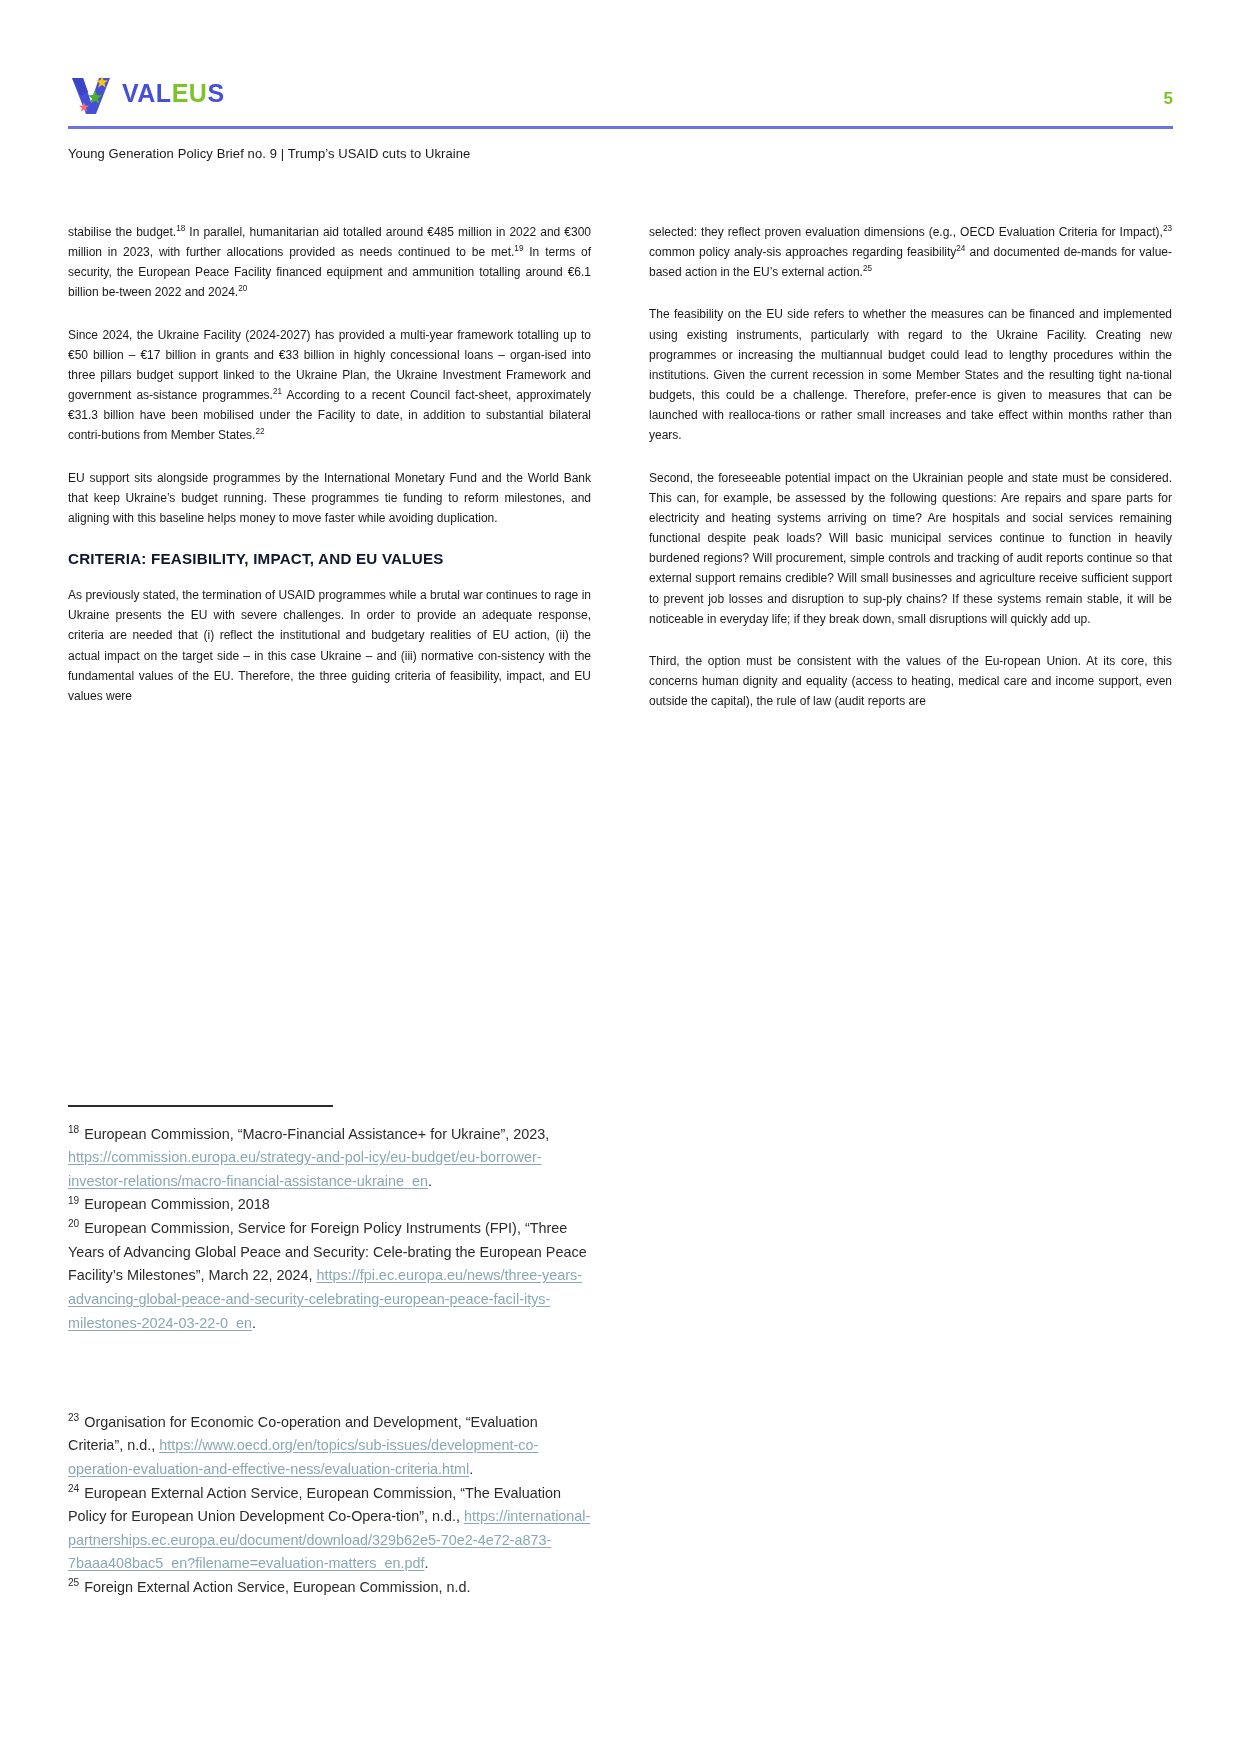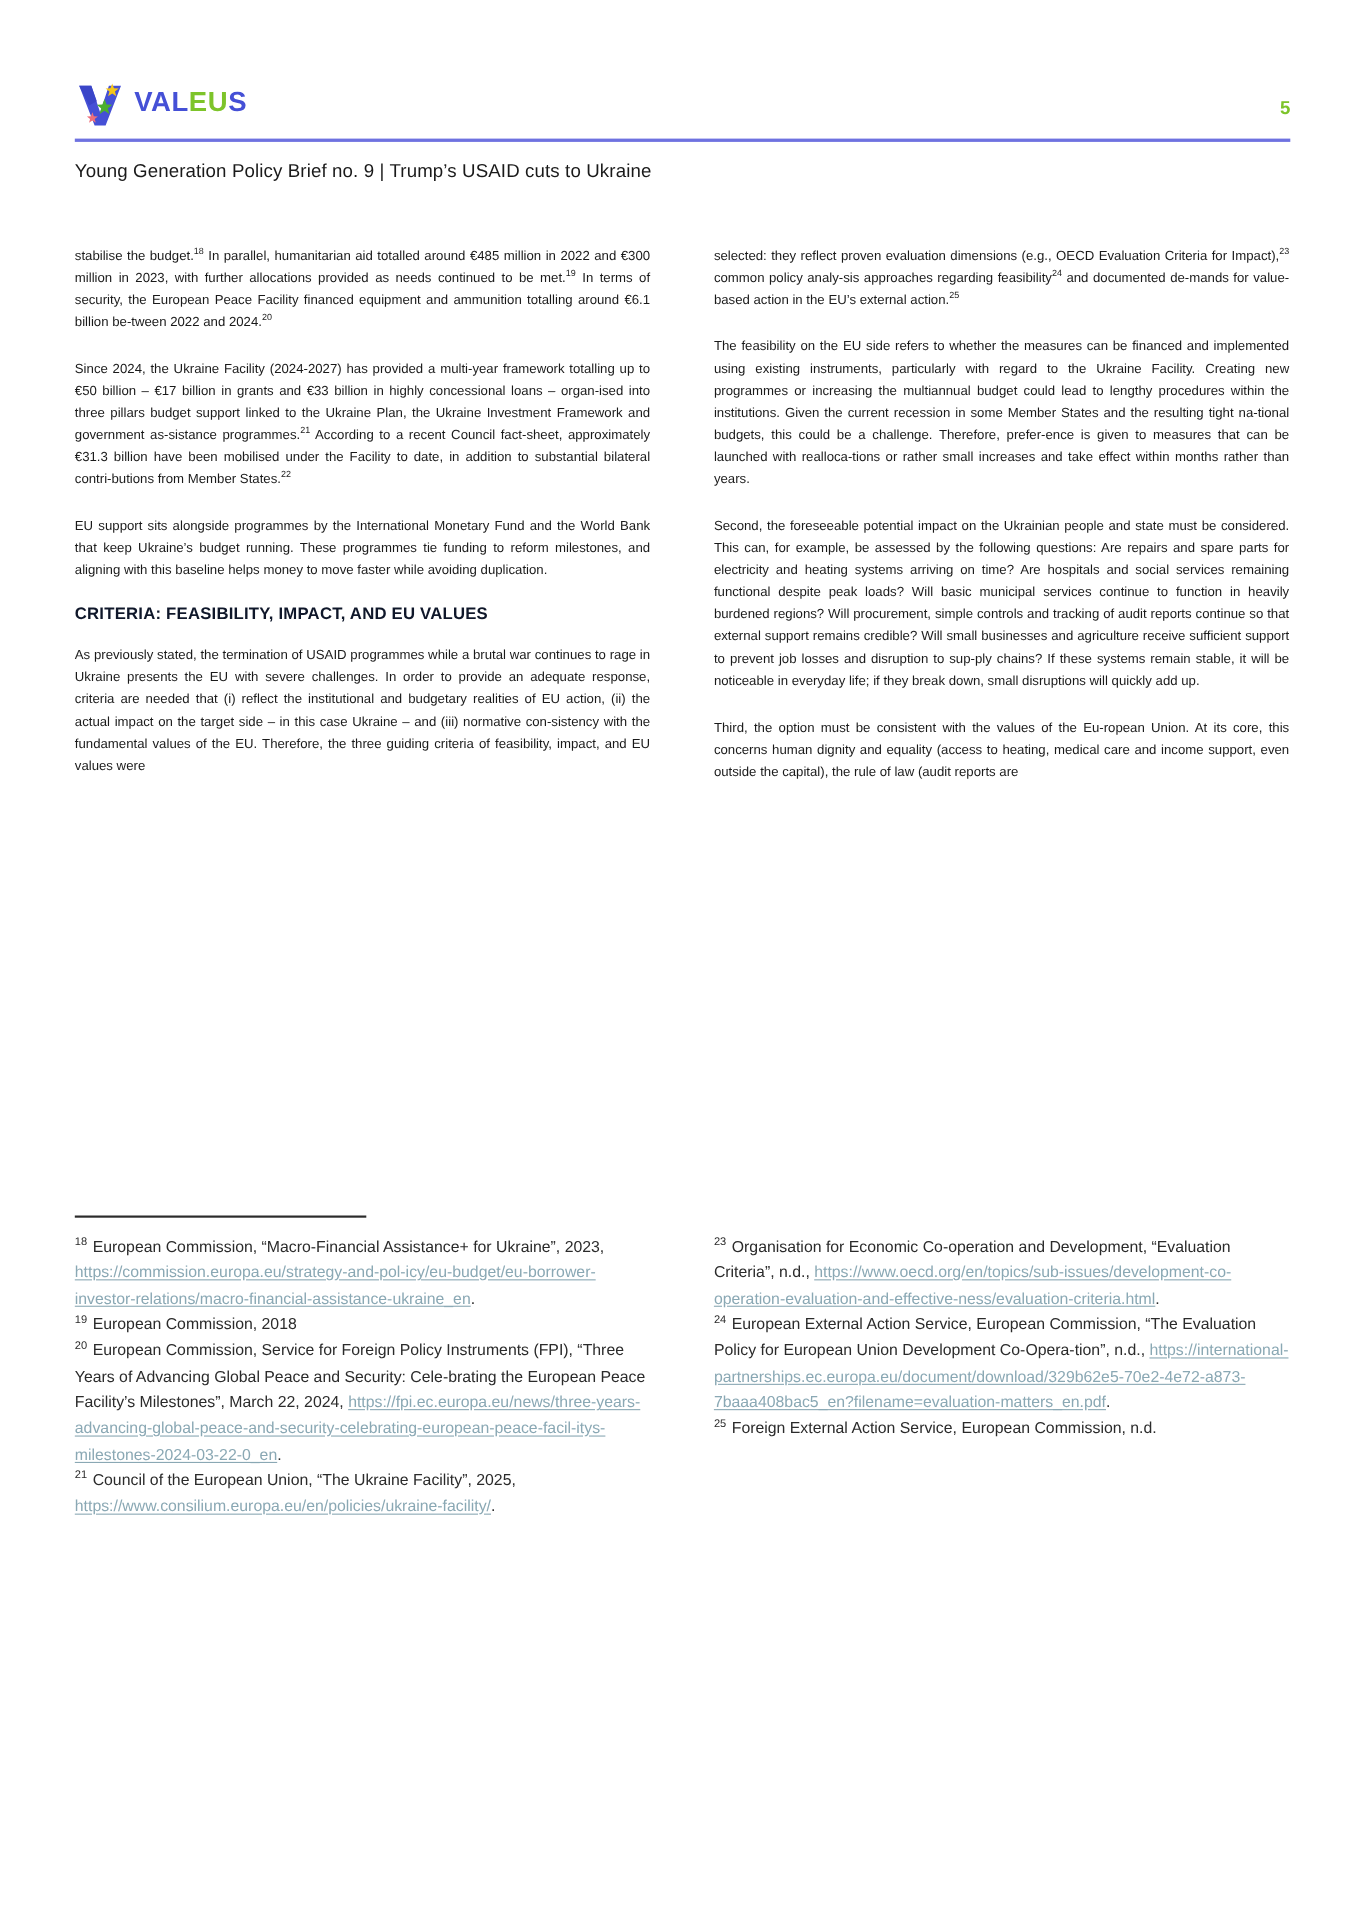--- a/index.html
+++ b/index.html
@@ -69,21 +69,21 @@
     top: 126px;
     width: 1105px;
     height: 3px;
     background: #6e72e0;
   }
 
   .running-head {
     position: absolute;
     left: 68px;
     top: 146px;
-    font-size: 17px;
+    font-size: 13px;
     color: #1a1a1a;
     letter-spacing: 0.1px;
   }
 
   
   .columns {
     position: absolute;
     left: 68px;
     top: 222px;
     width: 1105px;
@@ -120,20 +120,21 @@
   }
 
   
   .footnotes {
     position: absolute;
     left: 68px;
     top: 1105px;
     width: 1105px;
     display: flex;
     gap: 58px;
+    flex-direction: column;
   }
   .fn-col { width: 523px; }
   .fn-rule {
     width: 265px;
     height: 1.5px;
     background: #2b2b2b;
     margin: 0 0 16px 0;
   }
   .fn-rule.invisible { background: transparent; }
   .fn {
@@ -210,21 +211,20 @@
   </div>
 
   <div class="footnotes">
 
     <div class="fn-col">
       <div class="fn-rule"></div>
       <div id="fn-left">
           <p class="fn"><sup>18</sup><span> European Commission, “Macro-Financial Assistance+ for Ukraine”, 2023, </span><a class="lnk">https://commission.europa.eu/strategy-and-pol-icy/eu-budget/eu-borrower-investor-relations/macro-financial-assistance-ukraine_en</a><span>.</span></p>
           <p class="fn"><sup>19</sup><span> European Commission, 2018</span></p>
           <p class="fn"><sup>20</sup><span> European Commission, Service for Foreign Policy Instruments (FPI), “Three Years of Advancing Global Peace and Security: Cele-brating the European Peace Facility’s Milestones”, March 22, 2024, </span><a class="lnk">https://fpi.ec.europa.eu/news/three-years-advancing-global-peace-and-security-celebrating-european-peace-facil-itys-milestones-2024-03-22-0_en</a><span>.</span></p>
-          <p class="fn"><sup>21</sup><span> Council of the European Union, “The Ukraine Facility”, 2025, </span><a class="lnk">https://www.consilium.europa.eu/en/policies/ukraine-facility/</a><span>.</span></p>
         </div>
     </div>
 
     <div class="fn-col">
       <div class="fn-rule invisible"></div>
       <div id="fn-right">
           <p class="fn"><sup>23</sup><span> Organisation for Economic Co-operation and Development, “Evaluation Criteria”, n.d., </span><a class="lnk">https://www.oecd.org/en/topics/sub-issues/development-co-operation-evaluation-and-effective-ness/evaluation-criteria.html</a><span>.</span></p>
           <p class="fn"><sup>24</sup><span> European External Action Service, European Commission, “The Evaluation Policy for European Union Development Co-Opera-tion”, n.d., </span><a class="lnk">https://international-partnerships.ec.europa.eu/document/download/329b62e5-70e2-4e72-a873-7baaa408bac5_en?filename=evaluation-matters_en.pdf</a><span>.</span></p>
           <p class="fn"><sup>25</sup><span> Foreign External Action Service, European Commission, n.d.</span></p>
         </div>

